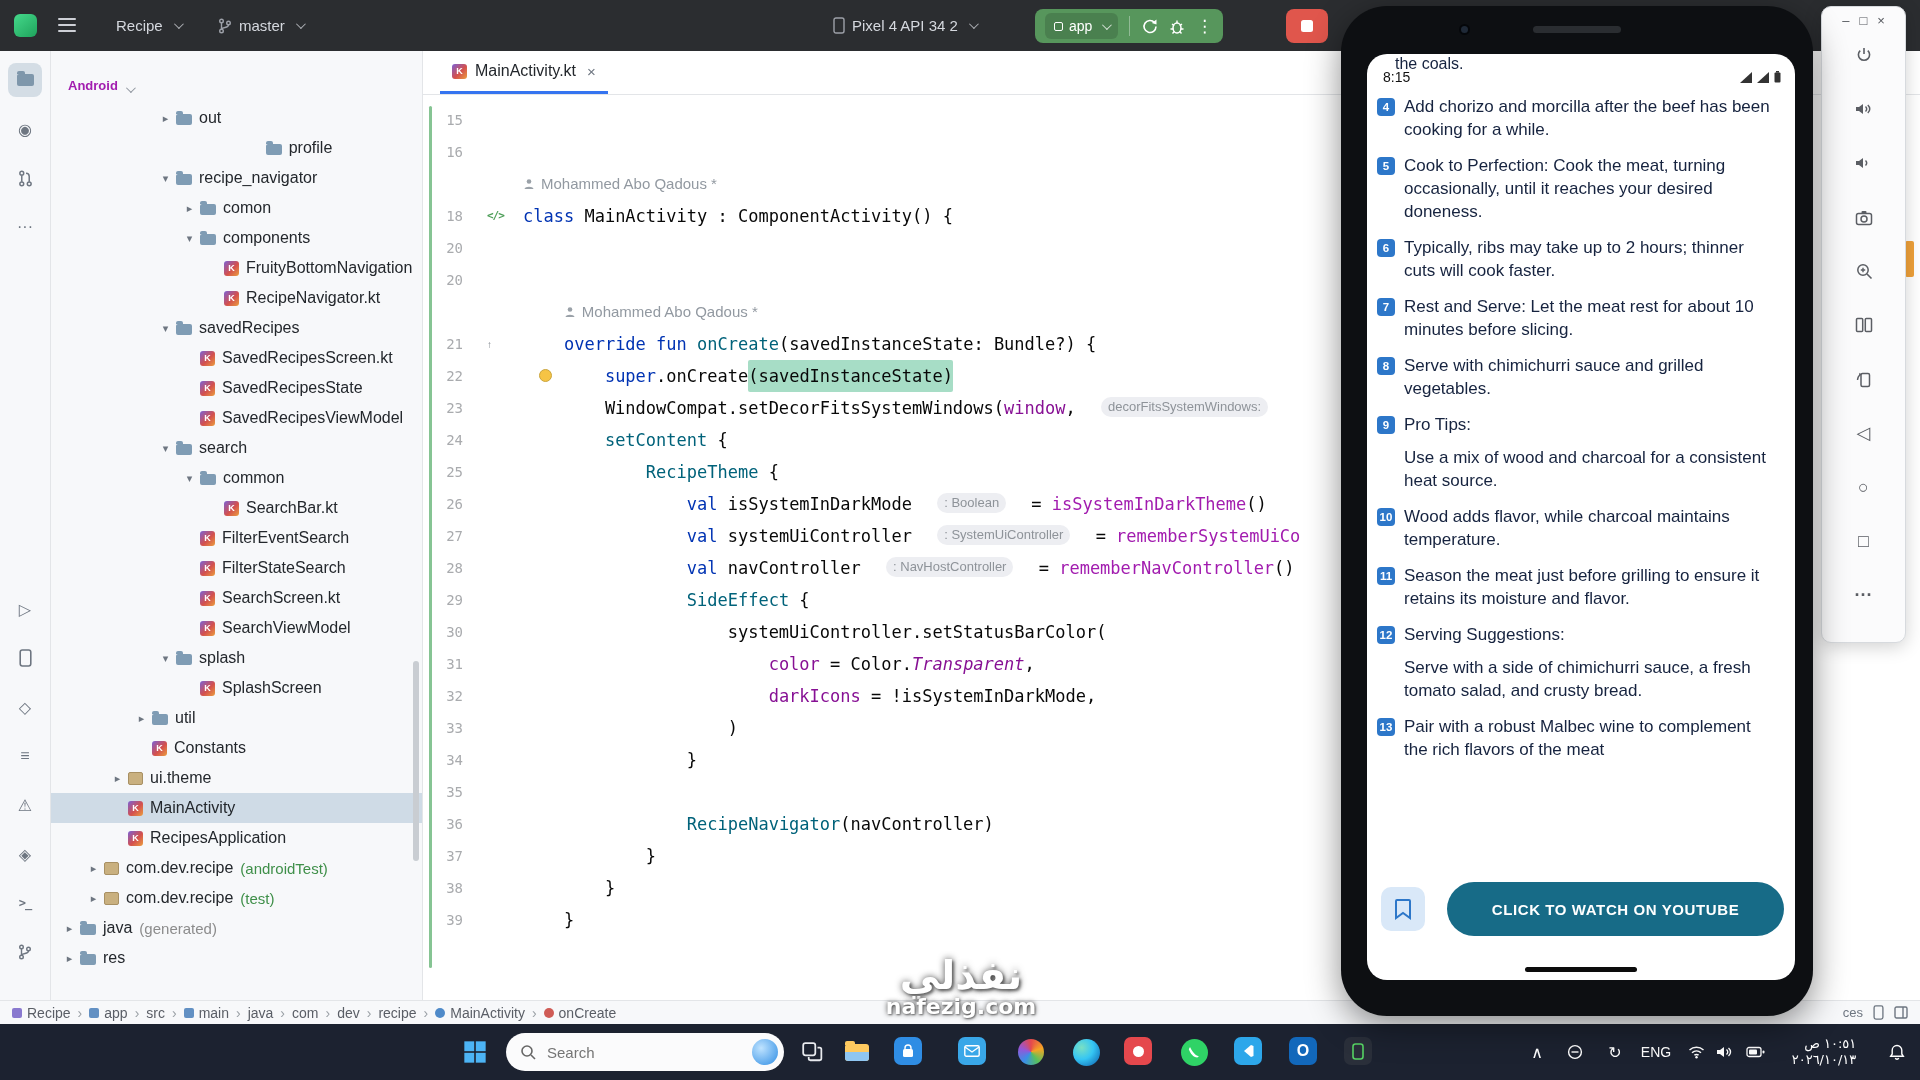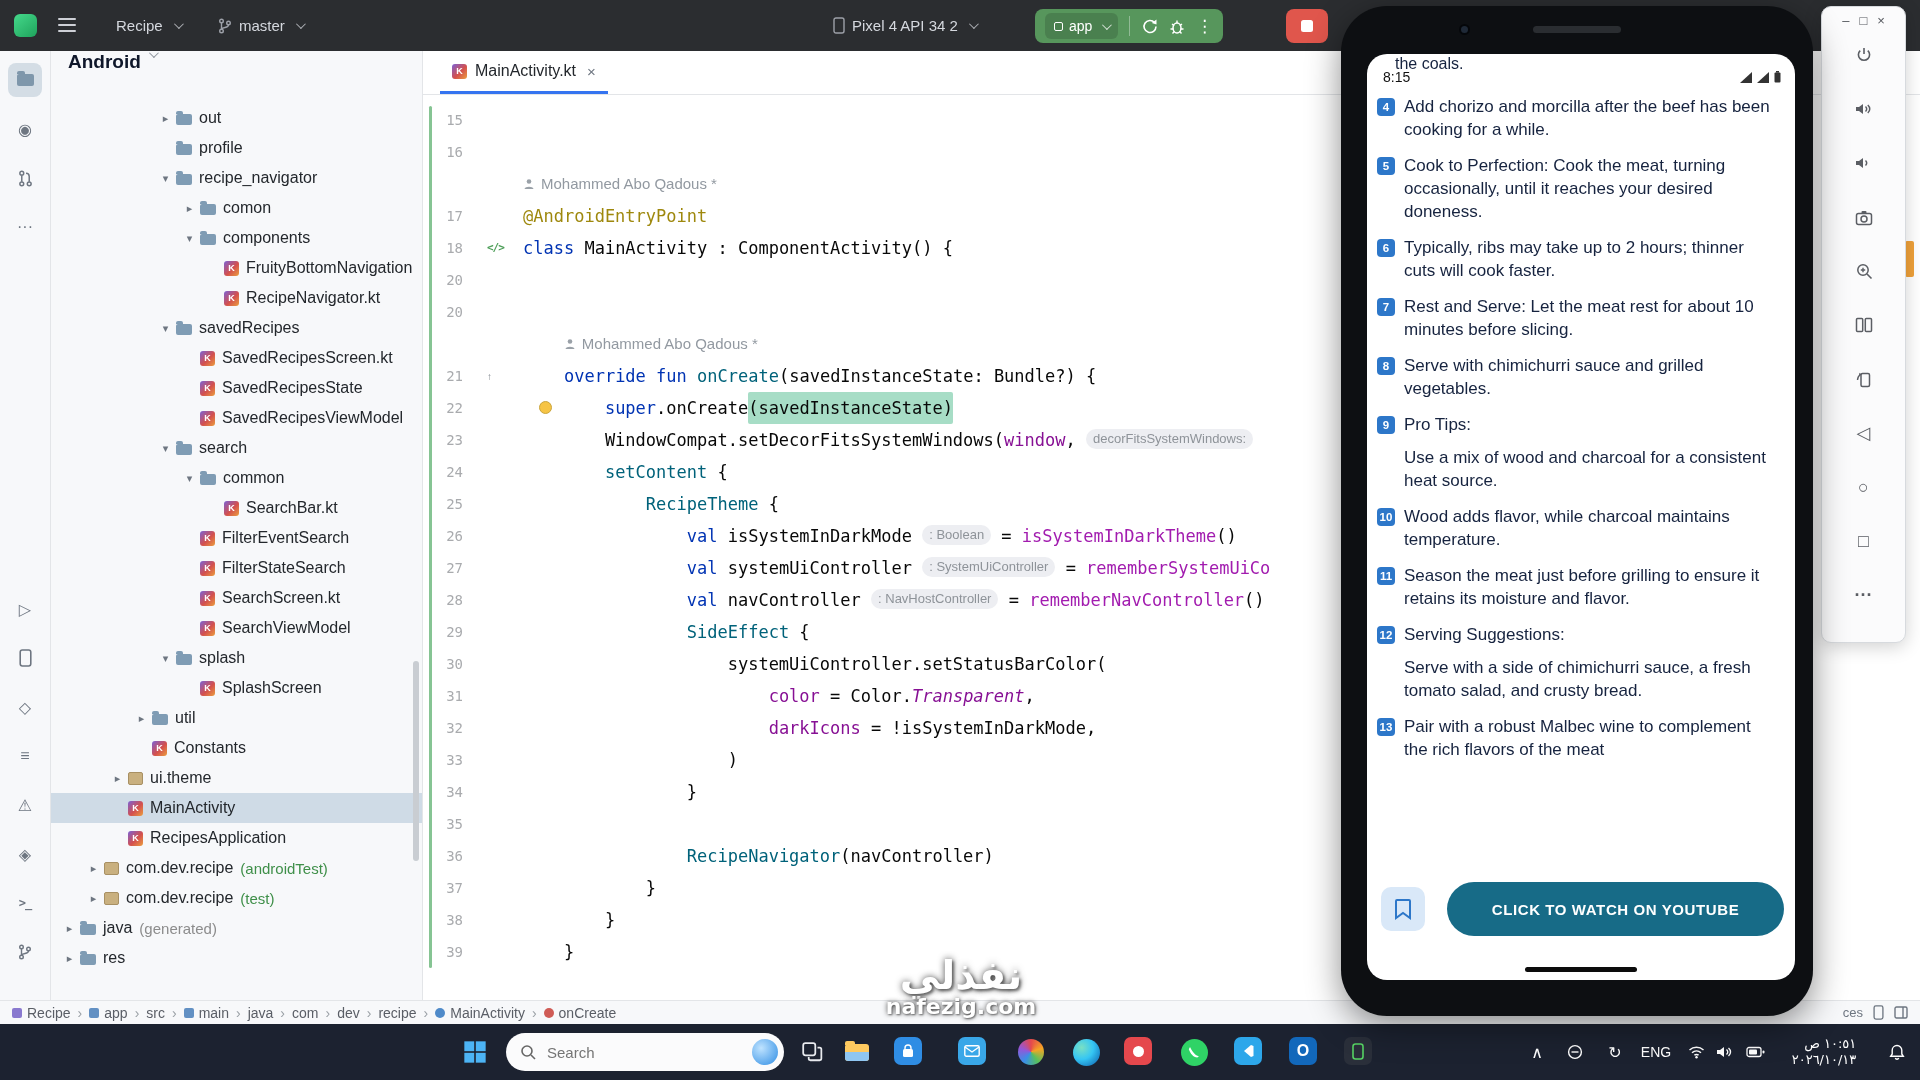--- a/index.html
+++ b/index.html
@@ -24,21 +24,21 @@
   .toolstrip{position:absolute;top:51px;left:0;width:51px;height:949px;background:#f7f8fa;border-right:1px solid #e3e5e8;display:flex;flex-direction:column;align-items:center;padding:12px 0 16px}
   .ts-ico{width:34px;height:34px;border-radius:8px;display:flex;align-items:center;justify-content:center;color:#6e7681;font-size:16px;margin-bottom:15px;flex:none}
   .ts-ico.active{background:#d4dde5;color:#384048}
   .ts-spacer{margin-top:auto}
   .ts-ico.term{font:bold 12px "DejaVu Sans Mono",monospace;letter-spacing:-1px}
   .fold-ic{position:relative;width:17px;height:12px;background:#7f97ab;border-radius:2px;display:inline-block}
   .fold-ic::before{content:"";position:absolute;top:-3px;left:0;width:8px;height:3px;background:#7f97ab;border-radius:2px 2px 0 0}
 
   
   .proj{position:absolute;top:51px;left:51px;width:372px;height:949px;background:#f7f8fa;border-right:1px solid #e3e5e8;overflow:hidden}
-  .proj-head{height:42px;display:flex;align-items:flex-start;padding-left:17px;font-size:19px;font-weight:bold;color:#0f172a;gap:4px}
+  .proj-head{height:42px;display:flex;align-items:flex-end;padding-left:17px;font-size:13px;font-weight:bold;color:#a21caf;gap:4px}
   .proj-head .chev{border-color:#6e7681}
   #tree{padding-top:10px}
   .trow{height:30px;display:flex;align-items:center;font-size:16px;color:#23272c;white-space:nowrap;cursor:default}
   .trow.sel{background:#cfdbe6}
   .tchev{width:17px;flex:none;text-align:center;color:#6e7681;font-size:11px}
   .ic{margin:0 7px 0 2px;flex:none}
   .ic-folder{position:relative;width:16px;height:11px;background:#7f9cb4;border-radius:2px;margin-top:2px}
   .ic-folder::before{content:"";position:absolute;top:-3px;left:0;width:7px;height:3px;background:#7f9cb4;border-radius:2px 2px 0 0}
   .ic-kotlin{width:15px;height:15px;border-radius:3px;background:linear-gradient(135deg,#7b61d6,#d4504d 55%,#eb9f3f);color:#fff;font-size:9px;font-weight:bold;display:flex;align-items:center;justify-content:center}
   .ic-package{width:15px;height:13px;background:#c9b07f;border:1px solid #a89063;border-radius:2px;margin-top:1px}
@@ -61,21 +61,21 @@
   .cl{font:17px/32px "DejaVu Sans Mono",monospace;white-space:pre;color:#080808;display:flex;align-items:center}
   .cl span{white-space:pre}
   .tk-kw{color:#0033b3}
   .tk-ann{color:#9e880d}
   .tk-fn{color:#00627a}
   .tk-fni{color:#a21caf;}
   .tk-pr{color:#871094}
   .tk-pri{color:#871094;font-style:italic}
   .tk-pl{color:#080808}
   .tk-hl{background:#a7ddc6;border-radius:2px}
-  .tk-inlay{display:inline-block;background:#edeef2;color:#8e9399;font:13px/20px "Liberation Sans",sans-serif;border-radius:10px;padding:0 7px;margin:0 0;transform:translateY(-1px)}
+  .tk-inlay{display:inline-block;background:#edeef2;color:#8e9399;font:13px/20px "Liberation Sans",sans-serif;border-radius:10px;padding:0 7px;margin:0 15px;transform:translateY(-1px)}
   .auth{color:#9299a1;font:15px/32px "Liberation Sans",sans-serif;margin-left:6px}
   .auth-ico{display:inline-flex;align-items:center}
   .bulb{position:absolute;left:116px;top:9px;width:13px;height:13px;border-radius:50%;background:#f6c445;border:1px solid #caa53d}
   .vcsbar{position:absolute;left:6px;top:55px;width:3px;height:862px;background:#86c493;border-radius:2px}
   .estripe{position:absolute;right:6px;top:190px;width:9px;height:36px;background:#efa13a;border-radius:2px}
 
   
   .bcrumb{position:absolute;left:0;bottom:56px;width:1920px;height:24px;background:#f7f8fa;border-top:1px solid #e3e5e8;display:flex;align-items:center;padding-left:12px;gap:7px;font-size:14px;color:#5a5e66;z-index:5}
   .bitem{display:flex;align-items:center;gap:5px;cursor:pointer}
   .bsep{color:#9aa0a6}
@@ -227,21 +227,21 @@
   <div class="proj-head">
     <span>Android</span>
     <span class="chev"></span>
   </div>
   <div id="tree">
       <div class="trow" style="padding-left: 106px;">
         <span class="tchev">▸</span>
         <span class="ic ic-folder"></span>
         <span class="tlabel">out</span>
       </div>
-      <div class="trow" style="padding-left: 106px;">
+      <div class="trow" style="padding-left: 106px; justify-content: center;">
         <span class="tchev"></span>
         <span class="ic ic-folder"></span>
         <span class="tlabel">profile</span>
       </div>
       <div class="trow" style="padding-left: 106px;">
         <span class="tchev">▾</span>
         <span class="ic ic-folder"></span>
         <span class="tlabel">recipe_navigator</span>
       </div>
       <div class="trow" style="padding-left: 130px;">
@@ -400,25 +400,20 @@
         <span class="gico"></span>
         <span class="cl"></span>
       </div>
       <div class="crow">
         <span class="ln"></span>
         <span class="gico"></span>
         <span class="cl" style="padding-left: 0px;"><span class="auth-ico"><svg width="12" height="12" viewBox="0 0 12 12">
               <circle cx="6" cy="3.5" r="2.3" fill="#9aa1a8"></circle>
               <path d="M1.5 11c.5-3 8.5-3 9 0z" fill="#9aa1a8"></path>
             </svg></span><span class="auth">Mohammed Abo Qadous *</span></span>
-      </div>
-      <div class="crow">
-        <span class="ln">17</span>
-        <span class="gico"></span>
-        <span class="cl"><span class="tk-ann">@AndroidEntryPoint</span></span>
       </div>
       <div class="crow">
         <span class="ln">18</span>
         <span class="gico g-tag">&lt;/&gt;</span>
         <span class="cl"><span class="tk-kw">class</span><span class="tk-pl"> MainActivity : ComponentActivity() {</span></span>
       </div>
       <div class="crow">
         <span class="ln">20</span>
         <span class="gico"></span>
         <span class="cl"></span>

